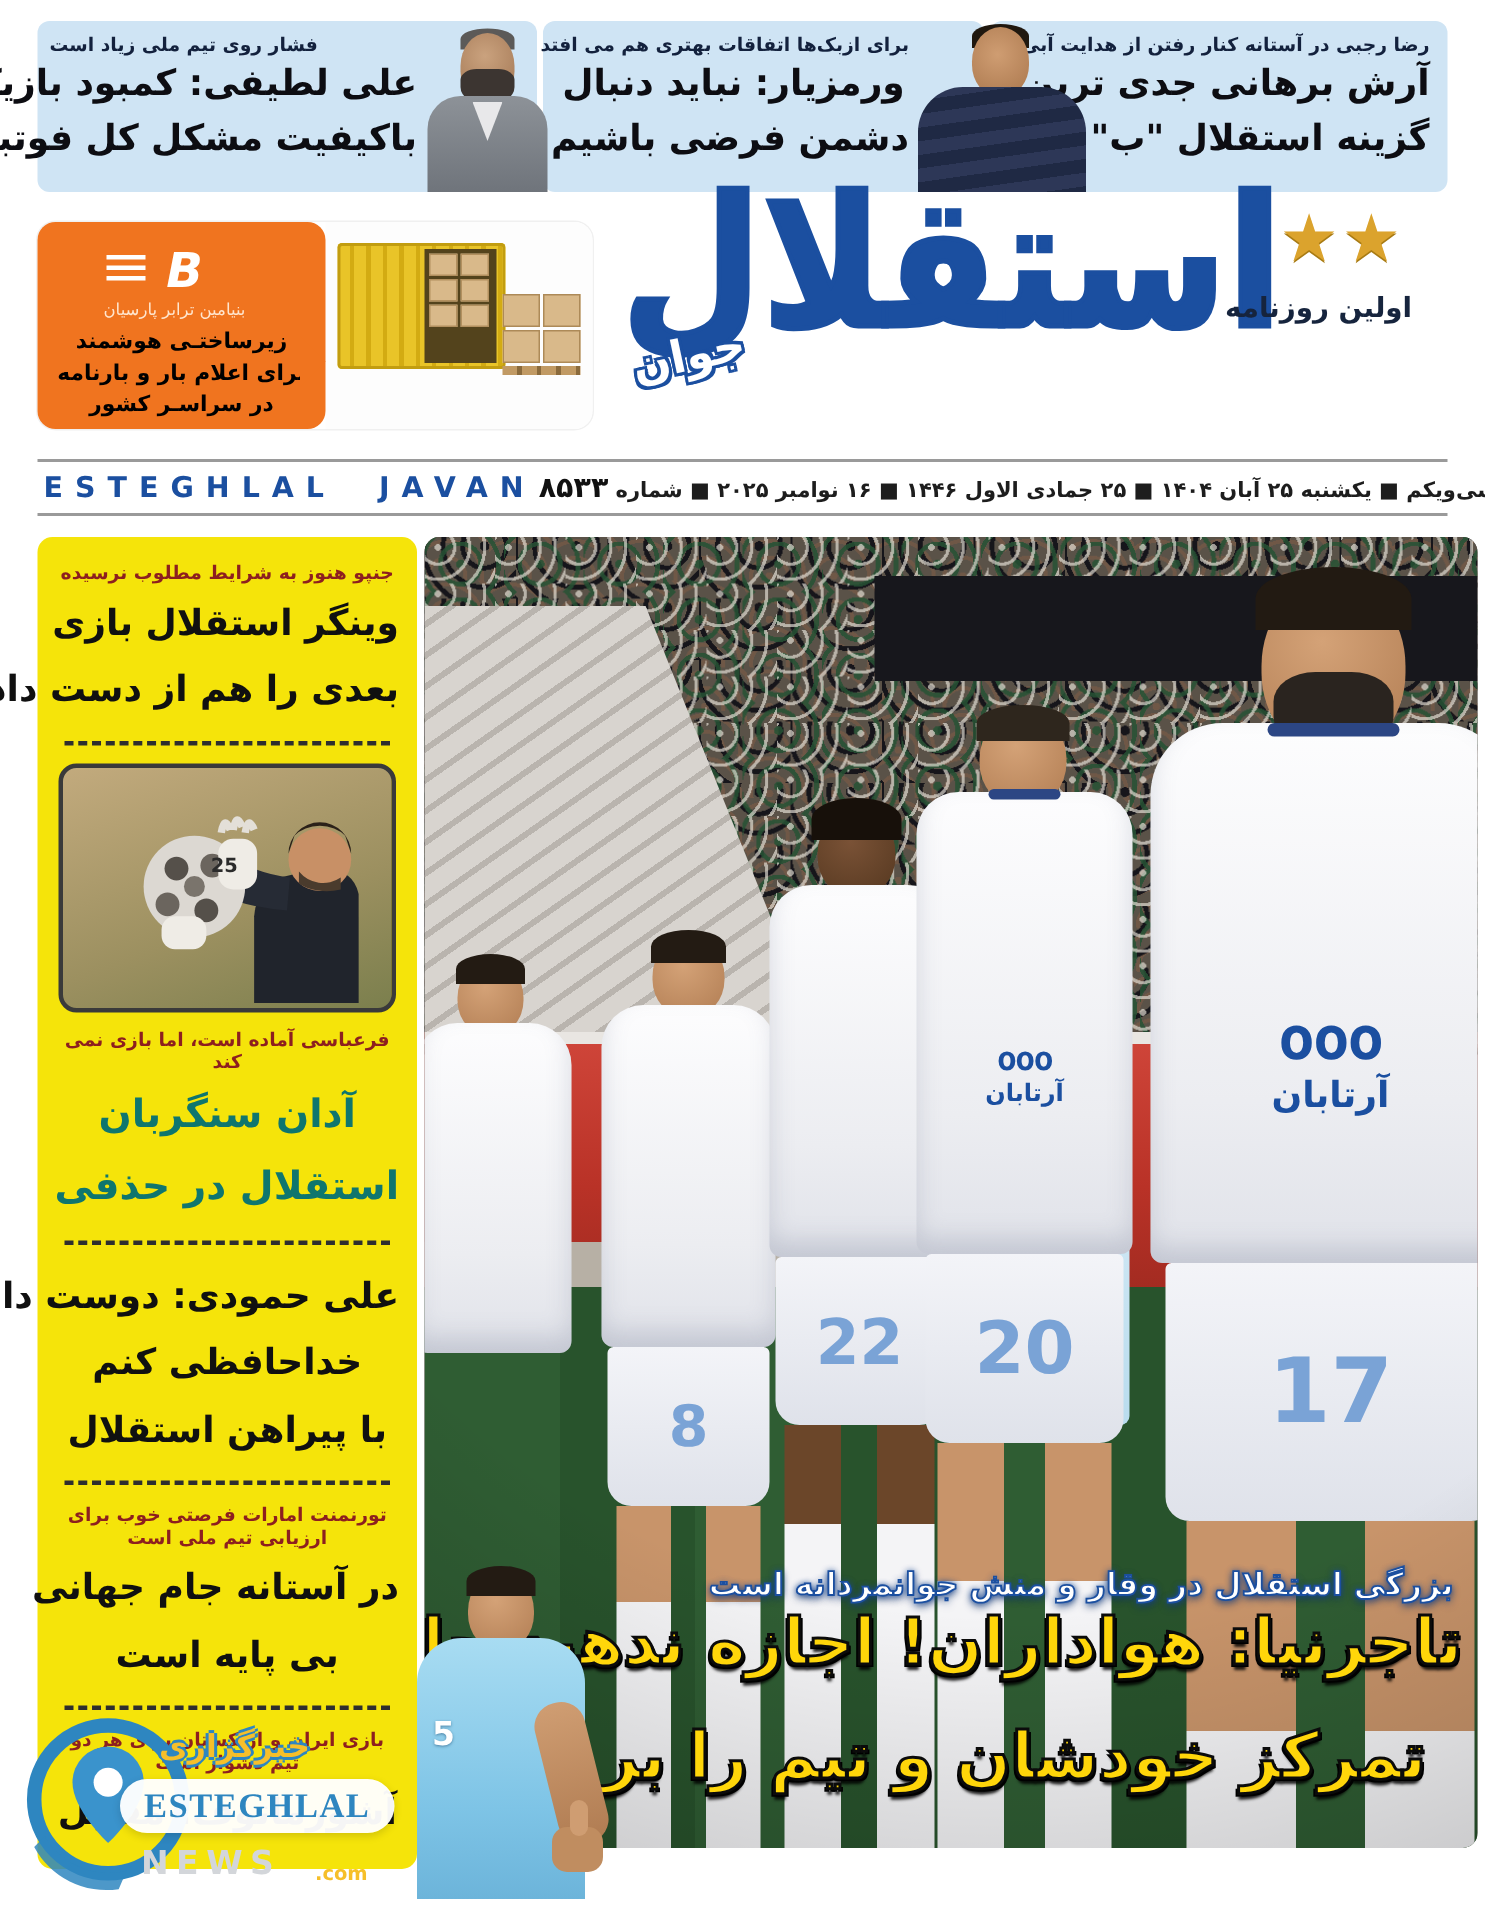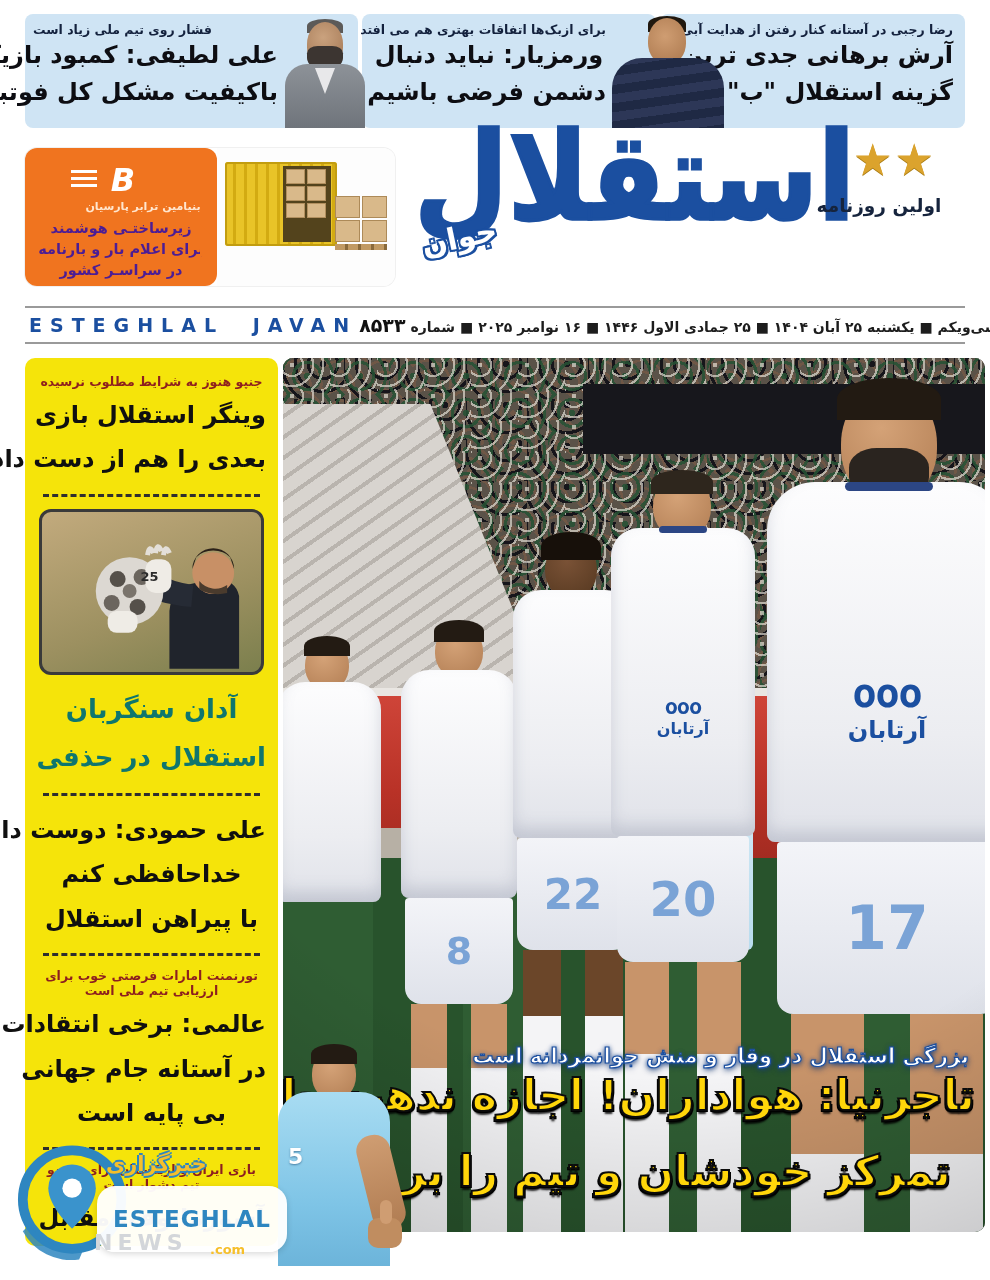--- a/index.html
+++ b/index.html
@@ -36,22 +36,22 @@
       clip-path:polygon(0 0,100% 0,50% 100%);}
   
   .ad{position:absolute;left:25px;top:148px;width:370px;height:138px;border-radius:12px;background:#fff;
       box-shadow:0 0 0 1px #f0f0f0;}
   .ad-left{position:absolute;left:0;top:0;width:192px;height:138px;background:#f0741f;border-radius:12px;z-index:2;}
   .ad-left::after{content:"";position:absolute;right:-17px;top:76px;border:17px solid transparent;border-left-color:#f0741f;}
   .ad-logo{position:absolute;left:58px;top:14px;width:80px;height:36px;color:#fff;font-weight:bold;font-style:italic;
       font-size:32px;text-align:center;line-height:36px;}
   .ad-logo::before{content:"";position:absolute;left:-12px;top:8px;width:26px;height:3px;background:#fff;
       box-shadow:0 7px 0 #fff,0 14px 0 #fff;}
-  .ad-brand{position:absolute;left:0;right:0;top:52px;text-align:center;color:#ffe6cf;font-size:11px;font-weight:bold;direction:rtl;margin-left:44px;}
-  .ad-slogan{position:absolute;left:0;right:0;top:70px;text-align:center;color:#4c1d95;font-size:14.5px;
+  .ad-brand{position:absolute;left:0;right:0;top:52px;text-align:left;color:#ffe6cf;font-size:11px;font-weight:normal;direction:rtl;margin-left:44px;}
+  .ad-slogan{position:absolute;left:0;right:0;top:70px;text-align:center;color:#000000;font-size:14.5px;
       font-weight:bold;line-height:1.45;direction:rtl;}
   .ad-art{position:absolute;left:192px;top:0;width:178px;height:138px;border-radius:0 12px 12px 0;overflow:hidden;background:#fdfdfd;}
   .cont{position:absolute;left:8px;top:14px;width:112px;height:84px;border-radius:3px;
       background:repeating-linear-gradient(90deg,#e9c428 0 8px,#d3ab12 8px 11px);box-shadow:inset 0 0 0 2px #c29d10;}
   .cont-door{position:absolute;left:58px;top:4px;width:48px;height:76px;background:#53431c;display:flex;flex-wrap:wrap;
       gap:2px;padding:3px;box-sizing:border-box;align-content:flex-start;}
   .cont-door .bx{width:19px;height:15px;background:#d9b98a;box-shadow:inset 0 0 0 1px #b2905f;}
   .pallet{position:absolute;left:118px;top:48px;width:54px;height:56px;}
   .pallet .bx{position:absolute;width:25px;height:22px;background:#d9b98a;box-shadow:inset 0 0 0 1px #ad8a58;}
   .pallet .b1{left:0;top:0}.pallet .b2{left:27px;top:0}.pallet .b3{left:0;top:24px}.pallet .b4{left:27px;top:24px}
@@ -140,22 +140,22 @@
   .cutout .arm{position:absolute;left:96px;top:86px;width:34px;height:96px;border-radius:16px;
      background:linear-gradient(180deg,#cf9d72,#b07c52);transform:rotate(-14deg);}
   .cutout .fist{position:absolute;left:100px;top:170px;width:34px;height:30px;border-radius:10px;background:#c08d60;}
   .cutout .thumb{position:absolute;left:112px;top:152px;width:12px;height:24px;border-radius:6px;background:#cf9d72;}
   .cutout .n5{position:absolute;left:20px;top:96px;font-size:22px;font-weight:bold;color:#ffffff;
      text-shadow:0 1px 2px rgba(30,80,120,.6);}
   
   .wm{position:absolute;left:14px;top:1138px;width:230px;height:138px;z-index:8;}
   .wm-agency{position:absolute;left:92px;top:14px;font-size:21px;font-weight:bold;color:#f6bf2a;direction:rtl;
      text-shadow:-2px 0 #2e86c0,2px 0 #2e86c0,0 -2px #2e86c0,0 2px #2e86c0;}
-  .wm-pill{position:absolute;left:83px;top:48px;background:rgba(255,255,255,.96);border-radius:18px;padding:20px 16px;
-     box-shadow:0 2px 6px rgba(0,0,0,.15);}
+  .wm-pill{position:absolute;left:66px;top:48px;background:rgba(255,255,255,.96);border-radius:18px;padding:5px 16px;
+     box-shadow:0 2px 6px rgba(0,0,0,.15);font-family:Liberation Serif, serif;}
   .wm-pill span{font-size:23px;font-weight:bold;color:#2e86c0;letter-spacing:1px;}
   .wm-news{position:absolute;left:80px;top:92px;font-size:22px;font-weight:bold;color:#d3d6da;letter-spacing:5px;}
   .wm-com{position:absolute;left:196px;top:104px;font-size:13px;font-weight:bold;color:#f6bf2a;}
 </style>
 </head>
 <body>
 
 <div class="page">
 
   <div class="tbar tbar-right">
@@ -259,31 +259,31 @@
           <circle cx="100" cy="62" r="8" fill="#6b655e"></circle>
         <circle cx="70" cy="88" r="8" fill="#6b655e"></circle>
           <circle cx="96" cy="92" r="8" fill="#55504a"></circle>
         <circle cx="88" cy="76" r="7" fill="#7a746c"></circle>
         <rect x="104" y="44" width="26" height="34" rx="10" fill="#efece6"></rect>
         <rect x="66" y="96" width="30" height="22" rx="9" fill="#efece6"></rect>
         <path d="M106 40 q2 -12 6 -2 M114 38 q2 -12 6 -2 M122 40 q2 -12 6 -2" stroke="#e3dfd8" stroke-width="5" fill="none"></path>
         <text x="117" y="66" font-size="13" font-weight="bold" fill="#2b2b2b">25</text>
       </svg>
     </div>
+    <div class="ykicker">فرعباسی آماده است، اما بازی نمی کند</div>
     <div class="yh yh-blue">آدان سنگربان</div>
     <div class="yh yh-blue">استقلال در حذفی</div>
     <div class="ysep"></div>
 
     <div class="yh">علی حمودی: دوست داشتم</div>
     <div class="yh">خداحافظی کنم</div>
     <div class="yh">با پیراهن استقلال</div>
     <div class="ysep"></div>
 
     <div class="ykicker">تورنمنت امارات فرصتی خوب برای ارزیابی تیم ملی است</div>
-    <div class="yh">عالمی: برخی انتقادات</div>
     <div class="yh">در آستانه جام جهانی</div>
     <div class="yh">بی پایه است</div>
     <div class="ysep"></div>
 
     <div class="ykicker">بازی ایران و ازبکستان برای هر دو تیم دشوار است</div>
     <div class="yh">آشورماتوف: مقابل</div>
 
   </div>
 
   <div class="photo">

